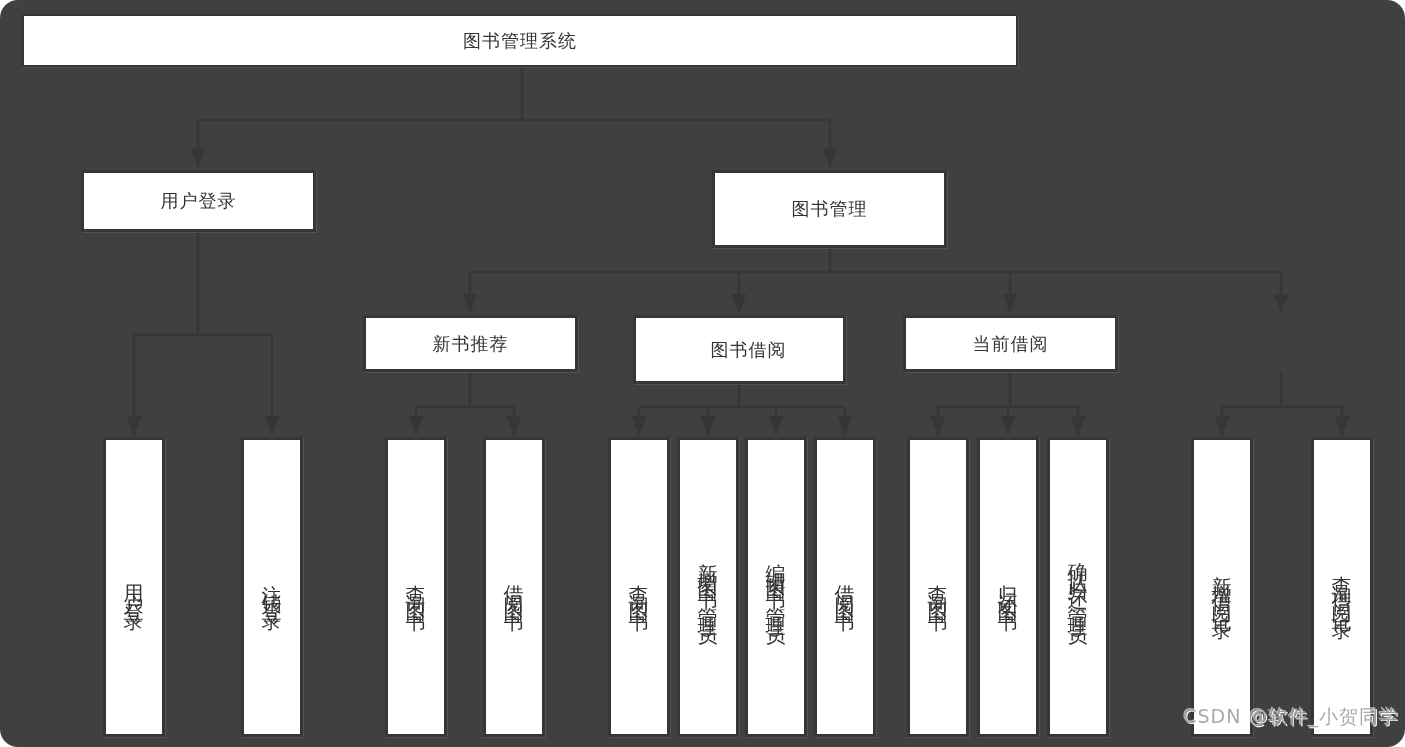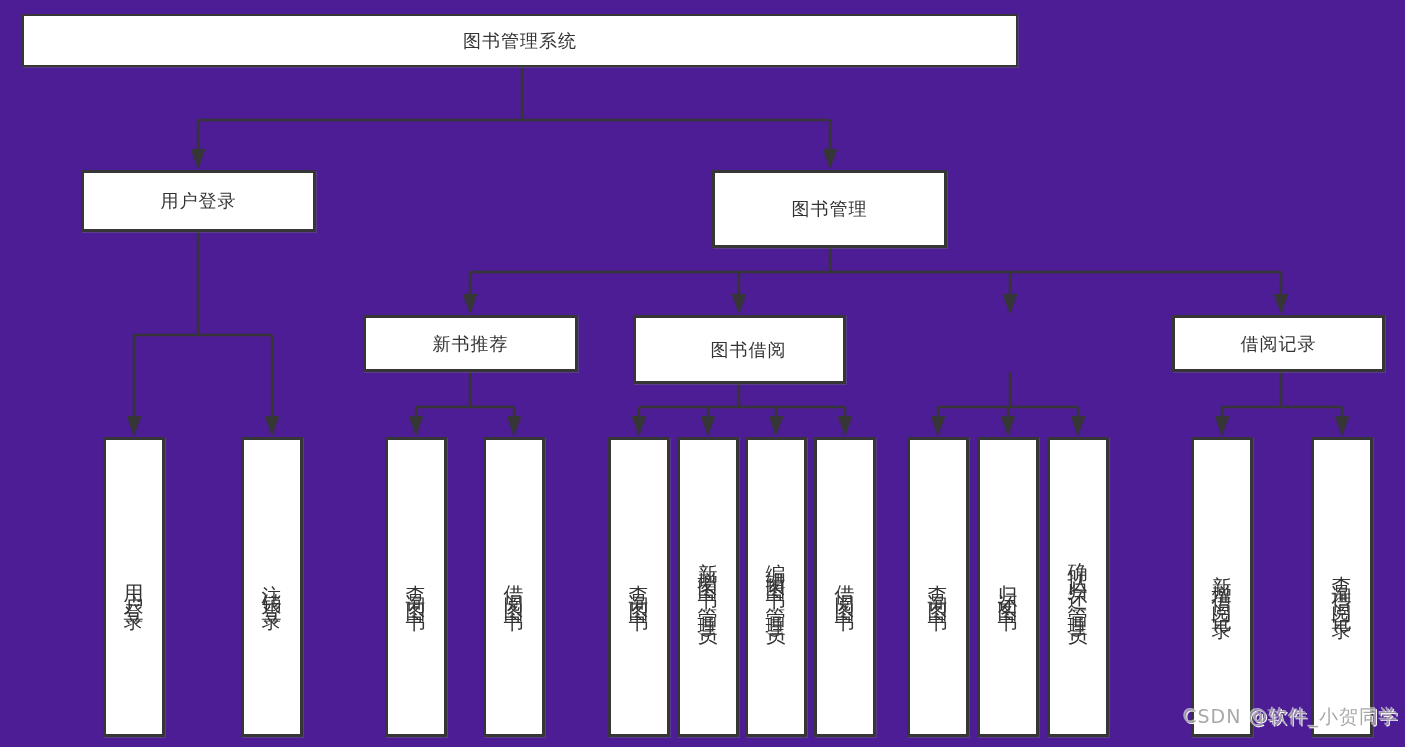--- a/index.html
+++ b/index.html
@@ -5,22 +5,23 @@
   * { margin: 0; padding: 0; box-sizing: border-box; }
   html, body { background: #ffffff; }
   body {
     font-family: "DejaVu Sans", "Liberation Sans", sans-serif;
     color: #333333;
   }
   .canvas {
     position: relative;
     width: 1405px;
     height: 747px;
-    background: #4c1d95;
+    background: #404040;
     overflow: hidden;
+    border-radius: 18px;
   }
   svg.wires {
     position: absolute;
     left: 0; top: 0;
     width: 1405px; height: 747px;
     z-index: 1;
   }
   .node {
     position: absolute;
     background: #ffffff;
@@ -148,22 +149,22 @@
   <div class="node h n-l2b">
       <span>图书管理</span>
     </div>
 
   <div class="node h n-l3a">
       <span>新书推荐</span>
     </div>
   <div class="node h n-l3b">
       <span>图书借阅</span>
     </div>
-  <div class="node h n-l3d">
-      <span>借阅记录</span>
+  <div class="node h n-l3c">
+      <span>当前借阅</span>
     </div>
 
   <div class="node v leaf lf1">
       <span>用户登录</span>
     </div>
   <div class="node v leaf lf2">
       <span>注销登录</span>
     </div>
   <div class="node v leaf lf3">
       <span>查询图书</span>

